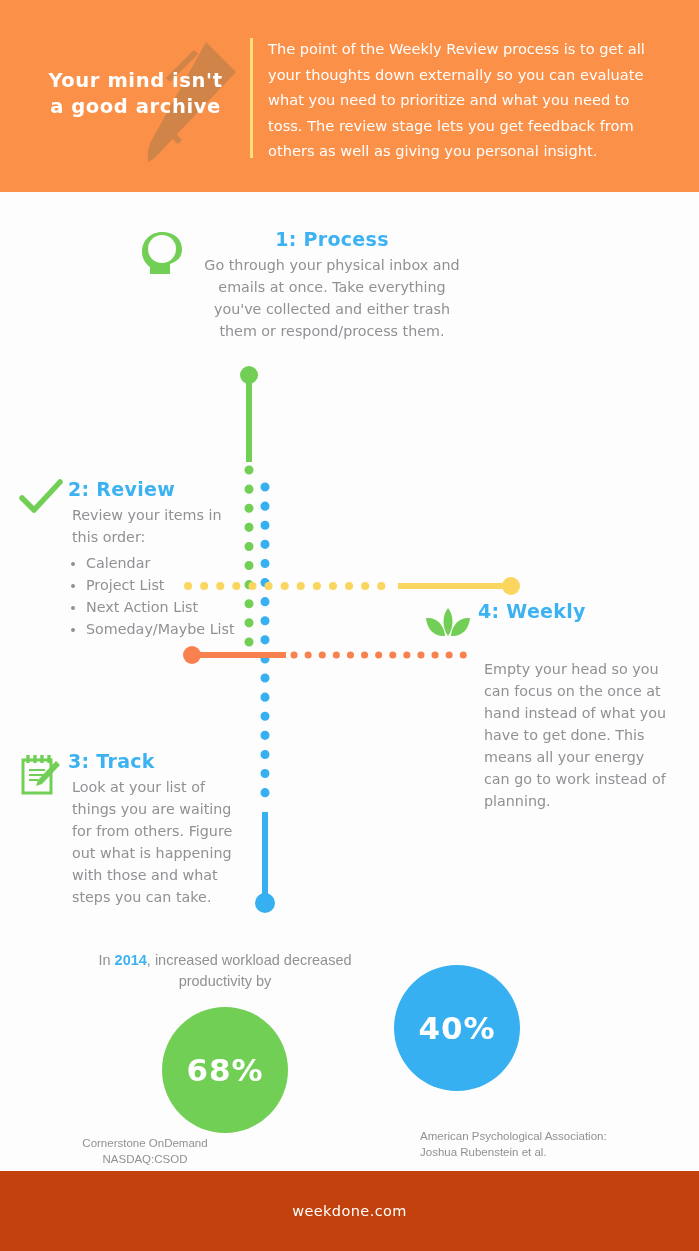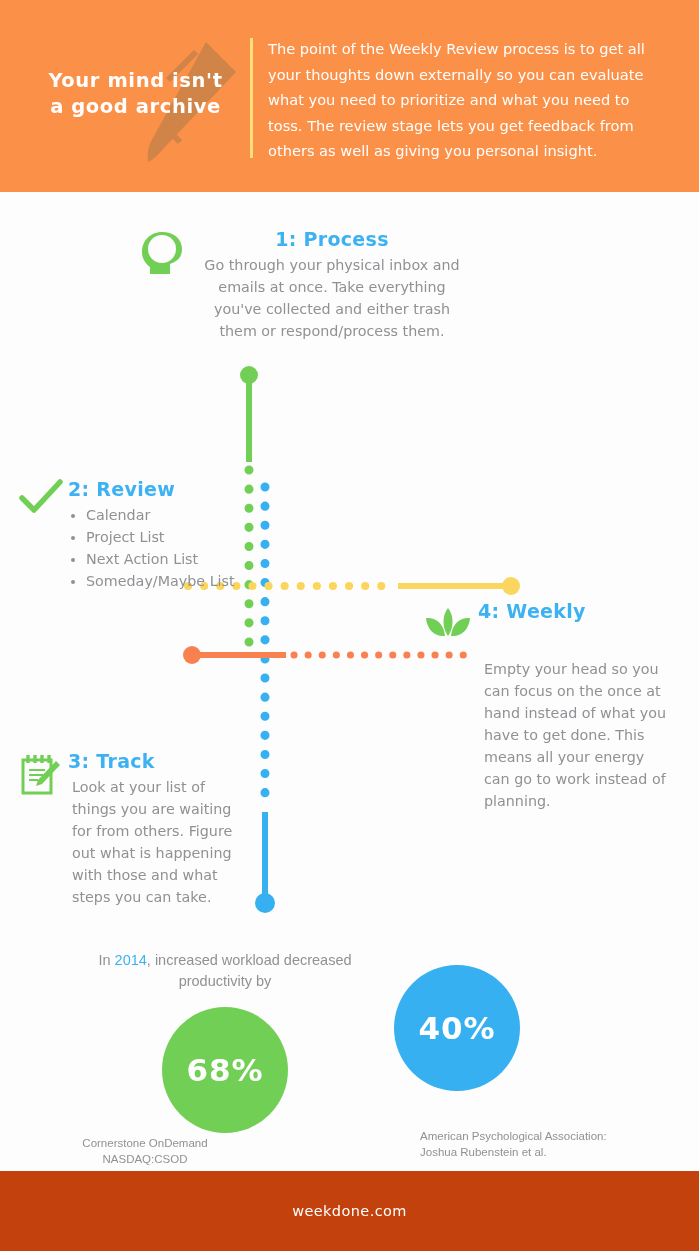--- a/index.html
+++ b/index.html
@@ -113,21 +113,21 @@
 
   
   .stats { position: absolute; left: 0; top: 950px; width: 699px; height: 230px; }
   .stat { position: absolute; width: 280px; text-align: center; }
   .stat-caption {
     color: #8f9194;
     font-family: "Liberation Sans", sans-serif;
     font-size: 14.5px;
     line-height: 21px;
   }
-  .stat-caption .yr { color: #3cb2f2; font-weight: normal; }
+  .stat-caption .yr { color: #3cb2f2; font-weight: bold; }
   .circle {
     border-radius: 50%;
     color: #ffffff;
     font-family: "DejaVu Sans", sans-serif;
     font-weight: bold;
     display: flex;
     align-items: center;
     justify-content: center;
     letter-spacing: 1px;
   }
@@ -223,20 +223,21 @@
       <div class="sec-body">Go through your physical inbox and emails at once. Take everything you've collected and either trash them or respond/process them.</div>
     </div>
   </div>
 
   <div class="section" id="sec-review">
     <svg class="sec-icon" width="46" height="38" viewBox="0 0 46 38">
       <path d="M4 20 L16 32 L42 4" stroke="#72cf55" stroke-width="5.5" fill="none" stroke-linecap="round" stroke-linejoin="round"></path>
     </svg>
     <div class="sec-text">
       <div class="sec-title">2: Review</div>
+      <div class="sec-body">Review your items in this order:</div>
       <ul class="sec-list">
         <li>Calendar</li>
         <li>Project List</li>
         <li>Next Action List</li>
         <li>Someday/Maybe List</li>
       </ul>
     </div>
   </div>
 
   <div class="section" id="sec-track">

